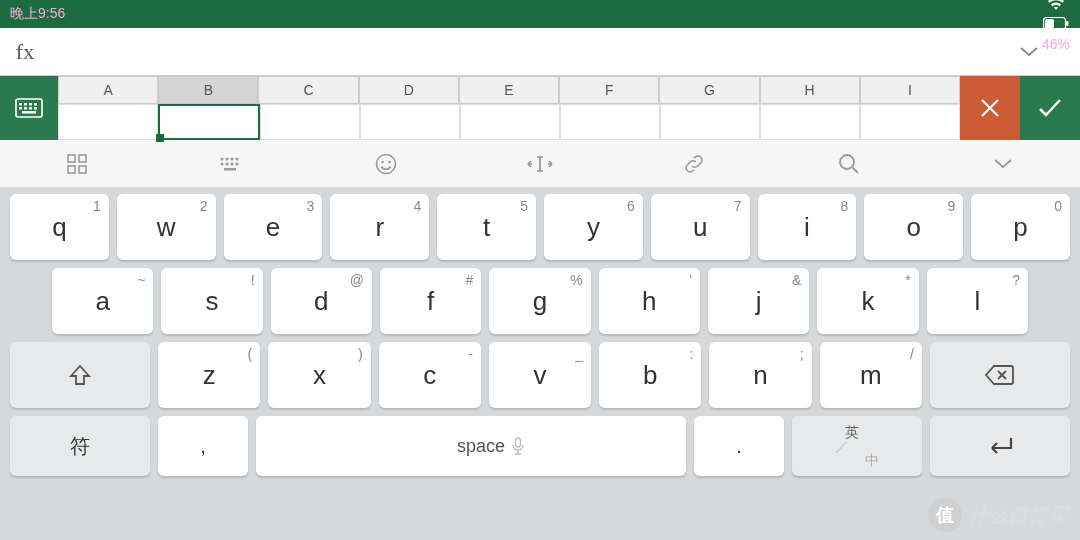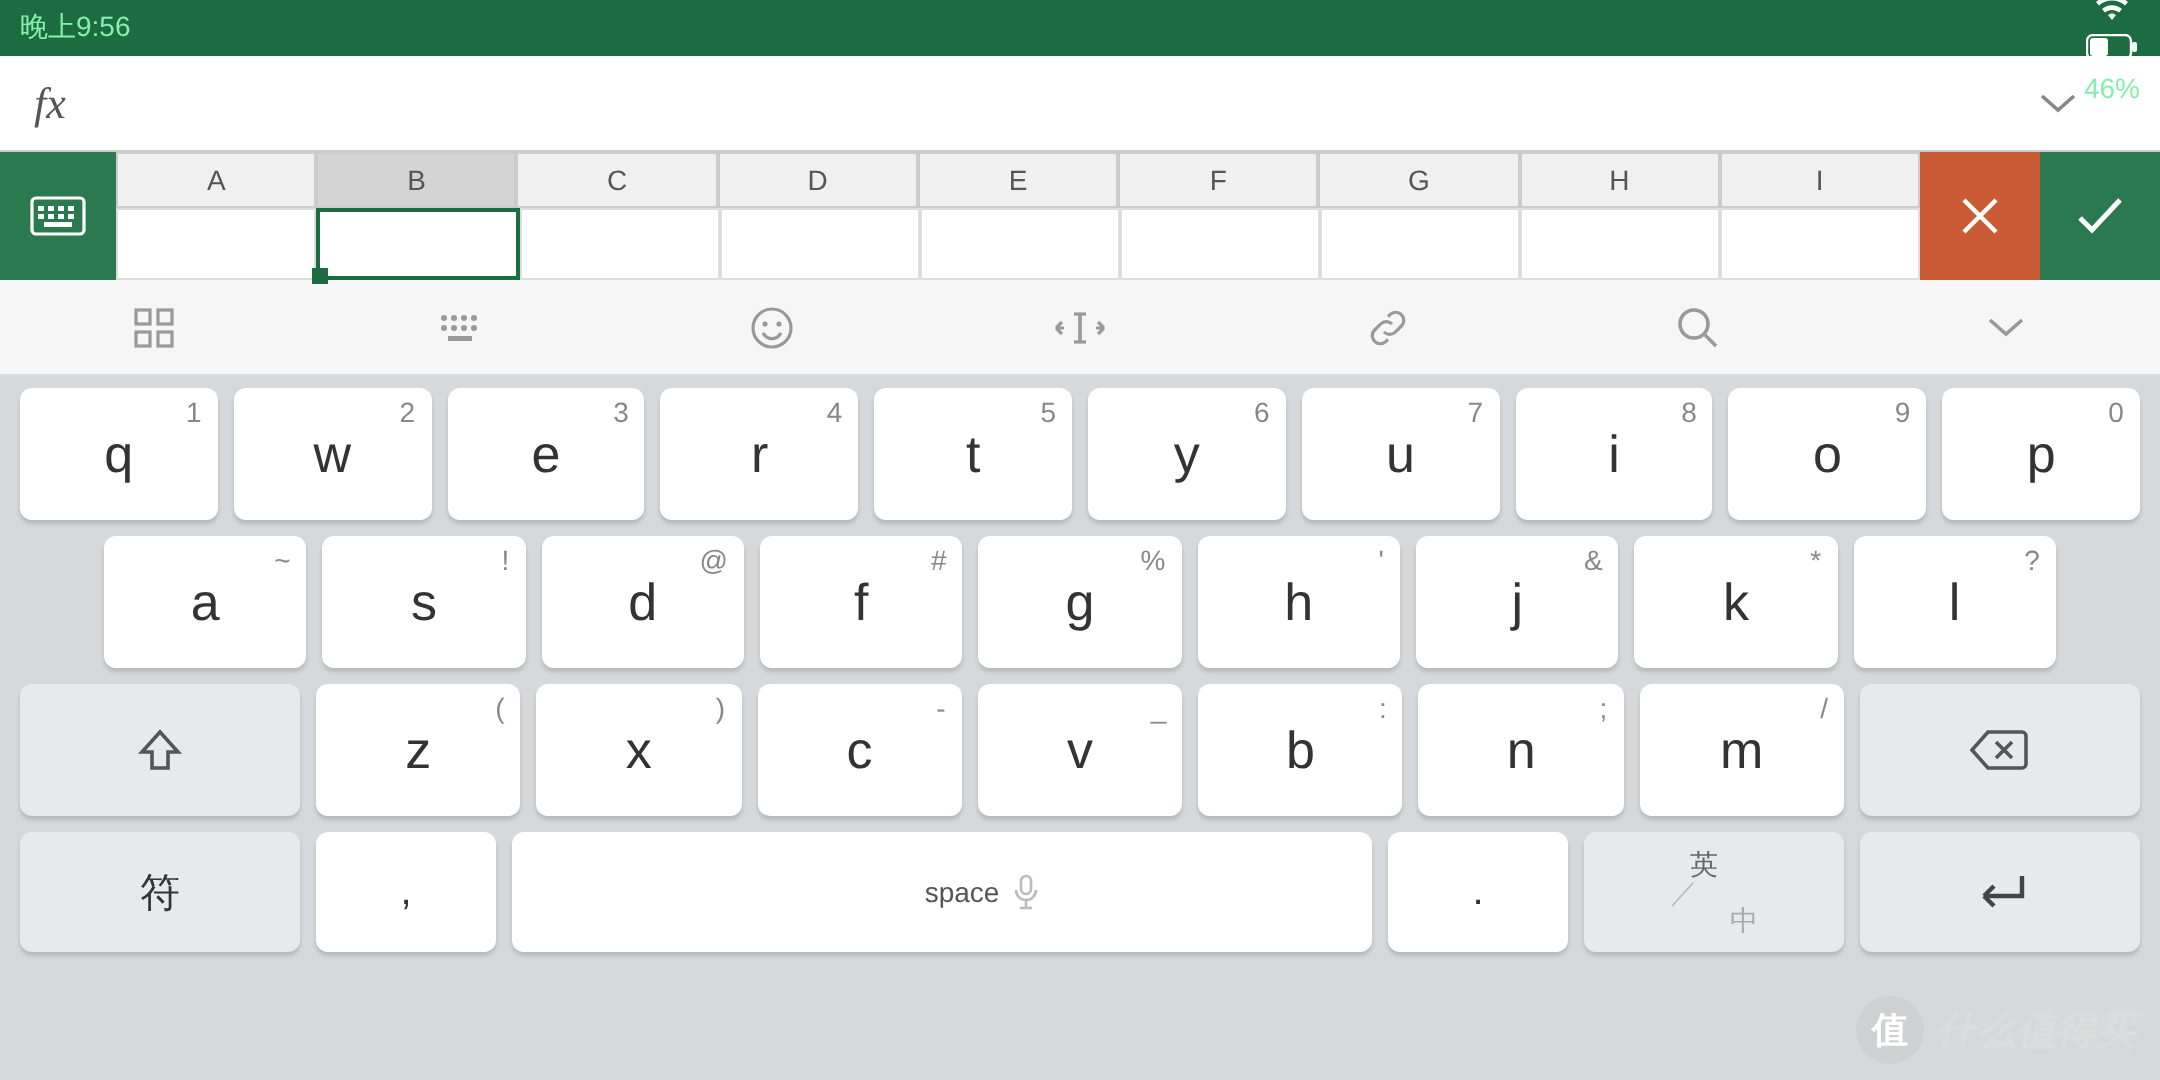--- a/index.html
+++ b/index.html
@@ -1,23 +1,23 @@
 <!DOCTYPE html>
 <html><head>
 <meta charset="utf-8">
 <style>
 * { margin: 0; padding: 0; box-sizing: border-box; font-family: -apple-system, sans-serif; }
 body { width: 1080px; height: 540px; overflow: hidden; background: #d6d9db; }
 
-.status-bar { height: 28px; background: #1d6b41; color: #86efac; display: flex; align-items: center; padding: 0 10px; font-size: 14px; }
+.status-bar { height: 28px; background: #1d6b41; color: #f9a8d4; display: flex; align-items: center; padding: 0 10px; font-size: 14px; }
 .status-bar .left { flex: 1; }
 .status-bar .right { display: flex; align-items: center; gap: 6px; flex-direction: column; }
 
 .formula-bar { height: 48px; background: #fff; display: flex; align-items: center; border-bottom: 1px solid #ccc; }
-.fx-label { width: 50px; font-style: italic; font-family: Georgia, serif; font-size: 22px; color: #555; text-align: center; }
+.fx-label { width: 50px; font-family: Georgia, serif; font-size: 22px; color: #555; text-align: center; }
 .formula-input { flex: 1; height: 100%; border: none; outline: none; font-size: 16px; }
 .fx-chevron { width: 60px; text-align: center; color: #777; }
 
 .sheet-row { height: 64px; display: flex; background: #f3f3f3; }
 .kb-toggle { width: 58px; background: #2b7a4f; color: #fff; display: flex; align-items: center; justify-content: center; }
 .grid { flex: 1; display: flex; flex-direction: column; }
 .col-headers { height: 28px; display: flex; }
 .col-h { flex: 1; border: 1px solid #ccc; display: flex; align-items: center; justify-content: center; font-size: 14px; color: #555; background: #f0f0f0; }
 .col-h.selected { background: #d4d4d4; }
 .cells { flex: 1; display: flex; position: relative; }
@@ -39,21 +39,21 @@
 .key .sup { position: absolute; top: 4px; right: 8px; font-size: 14px; color: #888; }
 .kb-row.r1 .key { flex: 1; }
 .kb-row.r2 { padding: 0 48px; }
 .kb-row.r2 .key { flex: 1; }
 .kb-row.r3 .key.shift, .kb-row.r3 .key.bksp { width: 140px; }
 .kb-row.r3 .key.letter { flex: 1; }
 .kb-row.r4 { margin-bottom: 0; }
 .kb-row.r4 .key { height: 60px; font-size: 20px; }
 .kb-row.r4 .sym, .kb-row.r4 .num { width: 140px; }
 .kb-row.r4 .comma, .kb-row.r4 .period { width: 90px; }
-.kb-row.r4 .space { flex: 1; font-size: 14px; color: #555; padding-left: 40px; }
+.kb-row.r4 .space { flex: 1; font-size: 18px; color: #555; padding-left: 40px; }
 .kb-row.r4 .lang { width: 130px; font-size: 14px; color: #666; line-height: 1; }
 .kb-row.r4 .enter { width: 140px; }
 .lang .lang-top { display:block; text-align:right; padding-right:20px; }
 .lang .lang-bot { display:block; text-align:left; padding-left:30px; color:#aaa; }
 .lang .slash { color:#bbb; }
 
 .watermark { position: absolute; right: 12px; bottom: 8px; display: flex; align-items: center; gap: 6px; color: rgba(220,220,220,0.85); font-size: 20px; font-style: italic; font-weight: bold; pointer-events: none; }
 .watermark .circ { width: 34px; height: 34px; border-radius: 50%; background: rgba(200,200,200,0.5); display: flex; align-items: center; justify-content: center; font-style: normal; font-size: 18px; color: #fff; }
 
 svg { display: block; }

